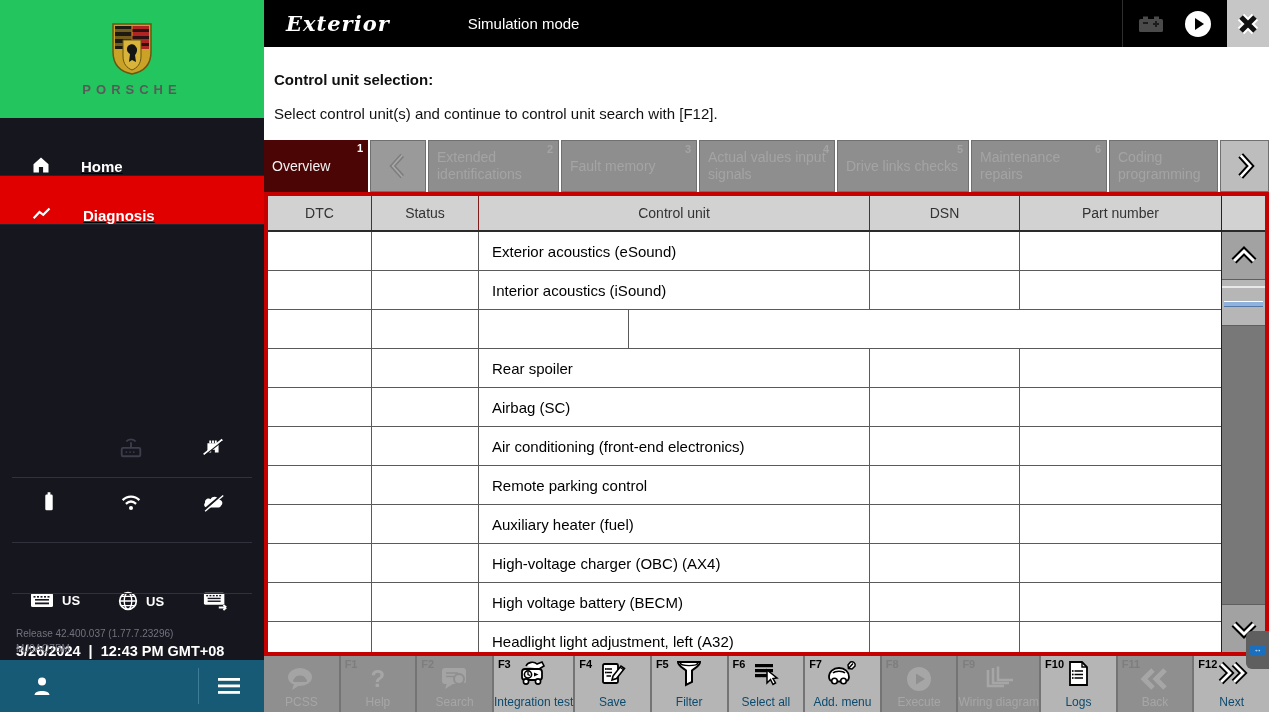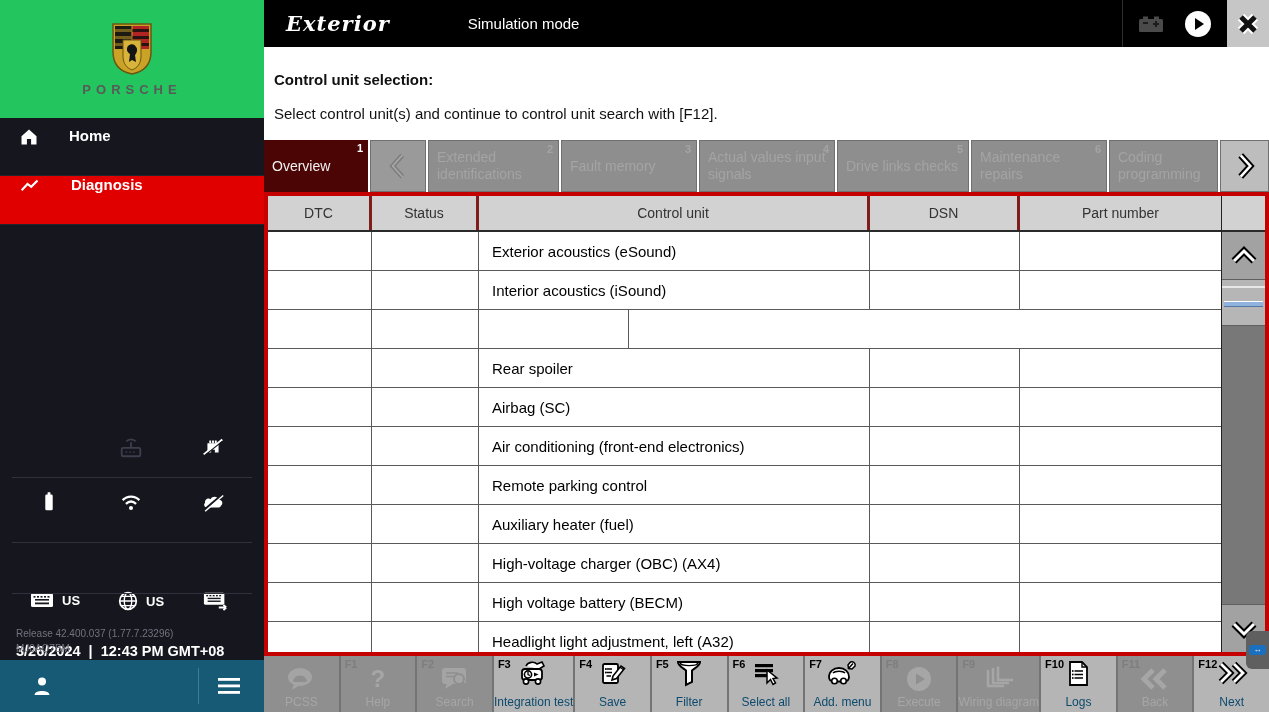--- a/index.html
+++ b/index.html
@@ -8,21 +8,21 @@
     position: relative; overflow: hidden; background:#fff;
     font-family: "Liberation Sans", sans-serif;
     -webkit-font-smoothing: antialiased;
   }
 
   
   #sidebar { position:absolute; left:0; top:0; width:264px; height:712px; background:#16161f; }
   .logo-area { height:118px; background:#22c55e; display:flex; flex-direction:column; align-items:center; justify-content:center; }
   .wordmark { margin-top:6px; font-size:13px; font-weight:bold; letter-spacing:5px; color:#5a5a5a; }
   .nav { margin-top:9px; }
-  .nav-item { height:49px; display:flex; align-items:flex-start; padding-left:19px; border-bottom:1px solid #23232e; cursor:default; }
+  .nav-item { height:49px; display:flex; align-items:flex-end; padding-left:31px; border-bottom:1px solid #23232e; cursor:default;text-decoration:underline; }
   .nav-item .nav-label { color:#fff; font-size:15px; font-weight:bold; margin-left:30px; }
   .nav-item.active { background:#e00000; }
   .side-row { position:absolute; left:0; width:264px; height:40px; }
   .side-icon { position:absolute; width:26px; height:26px; }
   .divider { position:absolute; left:12px; right:12px; height:1px; background:#31313d; }
   .locale-item { position:absolute; display:flex; align-items:center; color:#fff; font-size:13px; font-weight:bold;margin-top:36px; }
   .locale-item svg { margin-right:8px; }
   .dt-line { position:absolute; left:16px; top:604px; color:#fff; font-size:14.5px; font-weight:bold;margin-top:39px; }
   .rel-line { position:absolute; left:16px; top:628px; color:#73737f; font-size:10px; }
   .code-line { position:absolute; left:16px; top:643px; color:#73737f; font-size:10px; }
@@ -51,21 +51,21 @@
   .tab.active .badge { color:#fff; }
   .tab-label { font-size:14px; line-height:1.2; }
   .tab.chev { justify-content:center; padding:0; }
   .tab.chev-prev { background:#9a9a9a; border:1px solid #707070; }
   .tab.chev-next { background:#bdbdbd; border:1px solid #707070; margin-right:0; flex:1; }
 
   
   #content-frame { position:absolute; left:264px; top:192px; width:1005px; height:464px; border:4px solid #c40000; display:flex; background:#fff; }
   .table-wrap { flex:1; display:flex; flex-direction:column; overflow:hidden; }
   .thead { display:flex; height:36px; background:#d2d2d2; border-bottom:2px solid #2a2a2a; flex:none; }
-  .th { display:flex; align-items:center; justify-content:center; font-size:14px; color:#333; border-right:3px solid #7f1d1d; }
+  .th { display:flex; align-items:center; justify-content:center; font-size:14px; color:#333; border-right:1px solid #7f1d1d; }
   .col-dtc { width:104px; flex:none; }
   .col-status { width:107px; flex:none; }
   .col-cu { flex:1; }
   .col-dsn { width:150px; flex:none; }
   .col-part { width:201px; flex:none; border-right:none !important; }
   .trow { display:flex; height:39px; border-bottom:1px solid #5a5a5a; flex:none; background:#fff; }
   .td { border-right:1px solid #5a5a5a; }
   .td.col-cu { display:flex; align-items:center; padding-left:13px; font-size:15px; color:#000; }
   .scrollcol { width:44px; flex:none; border-left:1px solid #222; display:flex; flex-direction:column; background:#787878; }
   .sc-header { height:36px; background:#d2d2d2; border-bottom:2px solid #2a2a2a; flex:none; }

